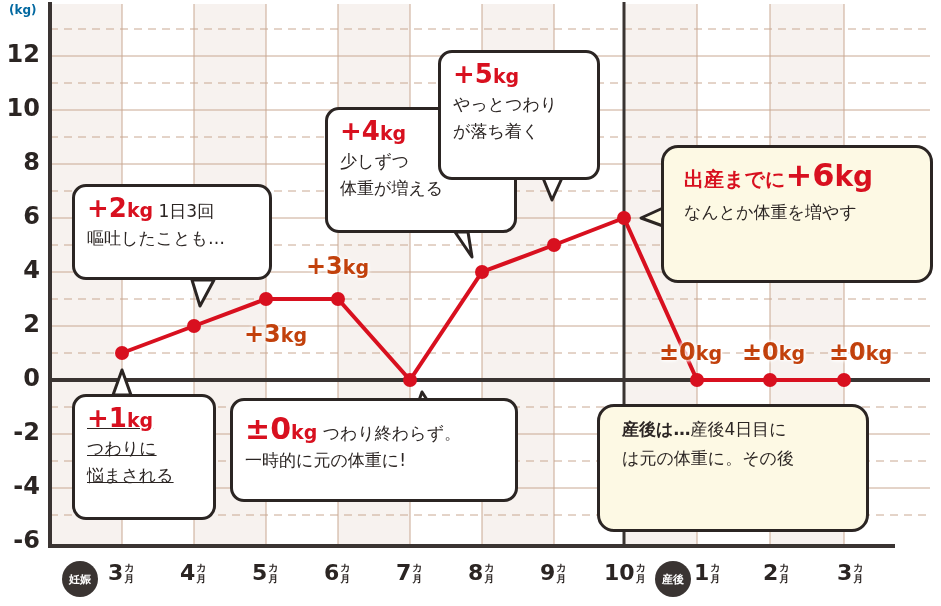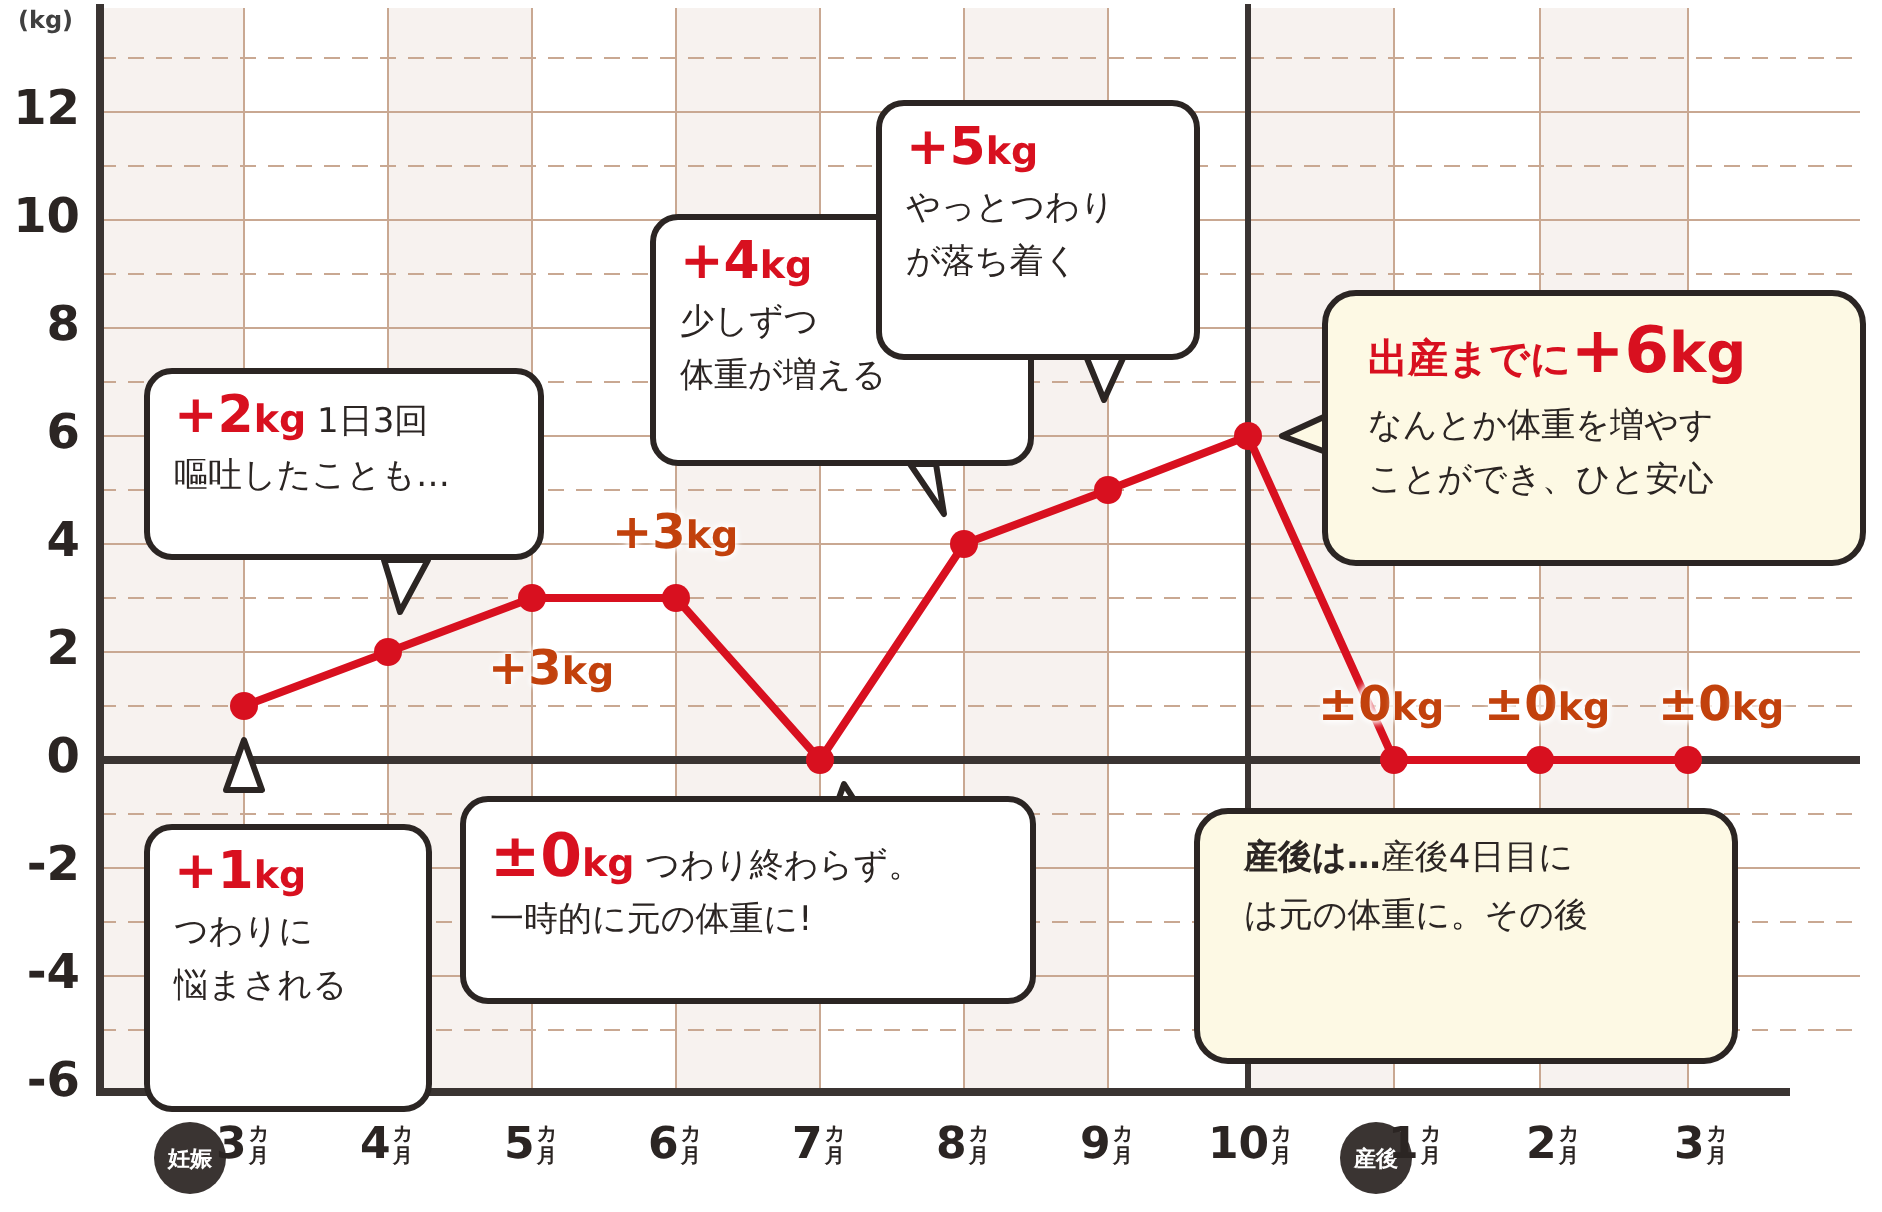--- a/index.html
+++ b/index.html
@@ -7,21 +7,21 @@
   #chart{position:absolute;left:0;top:0;}
   .bubble{position:absolute;background:#fff;border:3px solid #2b2523;border-radius:14px;box-sizing:border-box;color:#2b2523;font-size:17px;line-height:27px;padding:8px 12px;}
   .bubble.cream{background:#fdf9e4;border-radius:17px;}
   .red{color:#d8101f;font-weight:bold;}
   .big{font-size:26px;}
   .unit{font-size:19px;}
   .lbl{position:absolute;color:#c2410c;font-weight:bold;font-size:24px;text-shadow:0 0 3px #fff,0 0 4px #fff,0 0 5px #fff;white-space:nowrap;}
   .lbl .u{font-size:19px;}
   .xlab{position:absolute;top:560px;font-weight:bold;font-size:22px;color:#2b2523;display:flex;align-items:flex-start;}
   .xlab .m{font-size:10px;line-height:11px;display:inline-block;width:10px;margin-left:1px;margin-top:2px;}
-  .pill{position:absolute;top:561px;width:36px;height:36px;border-radius:50%;background:#3a3432;color:#fff;font-size:11px;font-weight:bold;display:flex;align-items:center;justify-content:center;margin-left:15px;}
+  .pill{position:absolute;top:561px;width:36px;height:36px;border-radius:50%;background:#3a3432;color:#fff;font-size:11px;font-weight:bold;display:flex;align-items:center;justify-content:center;}
   .ylab{position:absolute;left:0;width:40px;text-align:right;font-size:24px;font-weight:bold;color:#2b2523;}
 </style>
 </head>
 <body>
 
 <svg id="chart" width="941" height="606" viewBox="0 0 941 606">
 
   <g fill="#f7f2ef">
     <rect x="50" y="4" width="72" height="542"></rect>
     <rect x="194" y="4" width="72" height="542"></rect>
@@ -93,21 +93,21 @@
   <g fill="#fff" stroke="#2b2523" stroke-width="3" stroke-linejoin="round">
     <polygon points="113,395 122,370 131,395"></polygon>
     <polygon points="192,280 200,306 214,280"></polygon>
     <polygon points="455,232 472,257 468,232"></polygon>
     <polygon points="543,178 552,200 562,178"></polygon>
     <polygon points="412,420 422,392 440,420"></polygon>
     <polygon points="663,208 641,218 663,226" fill="#fdf9e4"></polygon>
   </g>
 </svg>
 
-<div style="position:absolute;left:9px;top:3px;font-size:12px;font-weight:bold;color:#404040;">(kg)</div>
+<div style="position:absolute;left:9px;top:3px;font-size:12px;font-weight:bold;color:#0369a1;">(kg)</div>
 <div class="ylab" style="top:40px;">12</div>
 <div class="ylab" style="top:94px;">10</div>
 <div class="ylab" style="top:148px;">8</div>
 <div class="ylab" style="top:202px;">6</div>
 <div class="ylab" style="top:256px;">4</div>
 <div class="ylab" style="top:310px;">2</div>
 <div class="ylab" style="top:364px;">0</div>
 <div class="ylab" style="top:418px;">-2</div>
 <div class="ylab" style="top:472px;">-4</div>
 <div class="ylab" style="top:526px;">-6</div>
@@ -125,24 +125,23 @@
 
 <div class="bubble" style="left:438px;top:50px;width:162px;height:130px;">
   <div><span class="red big">+5</span><span class="red unit">kg</span></div>
   <div>やっとつわり</div>
   <div>が落ち着く</div>
 </div>
 
 <div class="bubble cream" style="left:661px;top:145px;width:272px;height:138px;padding-left:20px;">
   <div style="line-height:38px;"><span class="red" style="font-size:20px;">出産までに</span><span class="red" style="font-size:32px;">+6</span><span class="red" style="font-size:28px;">kg</span></div>
   <div>なんとか体重を増やす</div>
-  <div>ことができ、ひと安心</div>
-</div>
-
-<div class="bubble" style="left:72px;top:412px;width:144px;height:144px;">
+</div>
+
+<div class="bubble" style="left:72px;top:394px;width:144px;height:126px;text-decoration:underline;">
   <div><span class="red big">+1</span><span class="red unit">kg</span></div>
   <div>つわりに</div>
   <div>悩まされる</div>
 </div>
 
 <div class="bubble" style="left:230px;top:398px;width:288px;height:104px;">
   <div style="margin-top:6px;"><span class="red" style="font-size:30px;">±0</span><span class="red unit">kg</span> <span>つわり終わらず。</span></div>
   <div>一時的に元の体重に!</div>
 </div>
 

